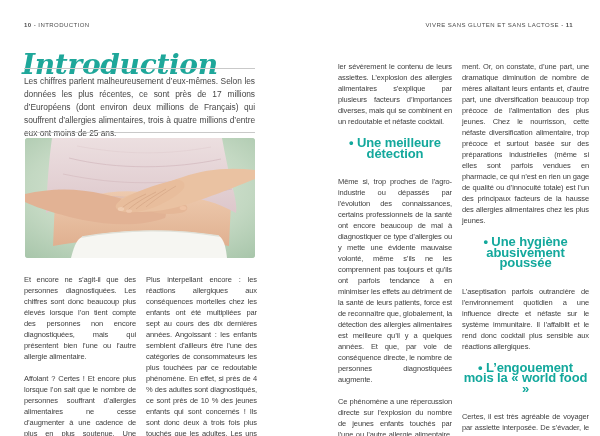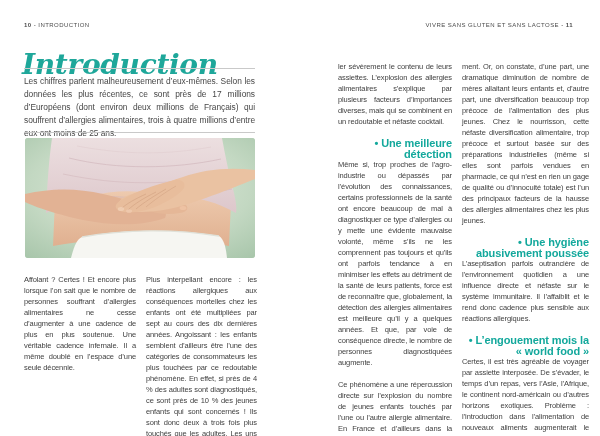--- a/index.html
+++ b/index.html
@@ -37,24 +37,24 @@
     font-size:7.5px;line-height:11px;text-align:justify;
     letter-spacing:-.12px;color:#3f3f3f;
   }
   #left-col1{position:absolute;left:24px;top:266px;width:112px;}
   #left-col2{position:absolute;left:146px;top:266px;width:111px;}
   #right-col1{position:absolute;left:338px;top:53px;width:114px;}
   #right-col2{position:absolute;left:462px;top:53px;width:127px;}
   .textcol p{margin:0;}
   .textcol p + p{margin-top:11px;}
   .textcol h4{
-    margin:11px 0 0 0;font-size:11px;line-height:10.5px;
-    color:#13a89c;font-weight:bold;text-align:right;letter-spacing:-.1px;
+    margin:11px 0 0 0;font-size:13px;line-height:10.5px;
+    color:#13a89c;font-weight:bold;text-align:center;letter-spacing:-.1px;
   }
-  .textcol h4 + p{margin-top:0;}
+  .textcol h4 + p{margin-top:17px;}
   .textcol > :first-child{margin-top:8px;}
 </style>
 </head>
 <body>
 
 <div class="running-head" id="head-left">
   <span class="rh-num">10</span><span> - INTRODUCTION</span>
 </div>
 
 <div class="running-head" id="head-right">
@@ -111,31 +111,32 @@
     <path d="M141,51 C129,58 118,65 111,71" stroke="#cf9e7e" stroke-width=".8" fill="none" opacity=".7"></path>
     <path d="M151,48 C139,55 128,63 121,69" stroke="#cf9e7e" stroke-width=".8" fill="none" opacity=".6"></path>
 
     <ellipse cx="96" cy="71" rx="3.2" ry="2" fill="#f0cdb2" opacity=".9"></ellipse>
     <ellipse cx="104" cy="73" rx="3" ry="1.8" fill="#eec9ae" opacity=".9"></ellipse>
     <ellipse cx="158" cy="70" rx="3.4" ry="2" fill="#eec3a4" opacity=".9"></ellipse>
   </svg>
 </div>
 
 <div class="textcol" id="left-col1">
+    <p>Et encore ne s’agit-il que des personnes diagnostiquées. Les chiffres sont donc beaucoup plus élevés lorsque l’on tient compte des personnes non encore diagnostiquées, mais qui présentent bien l’une ou l’autre allergie alimentaire.</p>
     <p>Affolant ? Certes ! Et encore plus lorsque l’on sait que le nombre de personnes souffrant d’allergies alimentaires ne cesse d’augmenter à une cadence de plus en plus soutenue. Une véritable cadence infernale. Il a même doublé en l’espace d’une seule décennie.</p>
   </div>
 <div class="textcol" id="left-col2">
     <p>Plus interpellant encore : les réactions allergiques aux conséquences mortelles chez les enfants ont été multipliées par sept au cours des dix dernières années. Angoissant : les enfants semblent d’ailleurs être l’une des catégories de consommateurs les plus touchées par ce redoutable phénomène. En effet, si près de 4 % des adultes sont diagnostiqués, ce sont près de 10 % des jeunes enfants qui sont concernés ! Ils sont donc deux à trois fois plus touchés que les adultes. Les uns comme les autres sont condamnés à surveiller de près leurs achats et à contrô-</p>
   </div>
 
 <div class="textcol" id="right-col1">
     <p>ler sévèrement le contenu de leurs assiettes. L’explosion des allergies alimentaires s’explique par plusieurs facteurs d’importances diverses, mais qui se combinent en un redoutable et néfaste cocktail.</p>
     <h4>• Une meilleure détection</h4>
     <p>Même si, trop proches de l’agro-industrie ou dépassés par l’évolution des connaissances, certains professionnels de la santé ont encore beaucoup de mal à diagnostiquer ce type d’allergies ou y mette une évidente mauvaise volonté, même s’ils ne les comprennent pas toujours et qu’ils ont parfois tendance à en minimiser les effets au détriment de la santé de leurs patients, force est de reconnaître que, globalement, la détection des allergies alimentaires est meilleure qu’il y a quelques années. Et que, par voie de conséquence directe, le nombre de personnes diagnostiquées augmente.</p>
     <p>Ce phénomène a une répercussion directe sur l’explosion du nombre de jeunes enfants touchés par l’une ou l’autre allergie alimentaire. En France et d’ailleurs dans la plupart des pays, l’Académie de Médecine recommande aux jeunes mamans d’allaiter leurs bébés pendant au moins quatre mois afin de les protéger contre... les manifestations allergiques, juste-</p>
   </div>
 <div class="textcol" id="right-col2">
     <p>ment. Or, on constate, d’une part, une dramatique diminution de nombre de mères allaitant leurs enfants et, d’autre part, une diversification beaucoup trop précoce de l’alimentation des plus jeunes. Chez le nourrisson, cette néfaste diversification alimentaire, trop précoce et surtout basée sur des préparations industrielles (même si elles sont parfois vendues en pharmacie, ce qui n’est en rien un gage de qualité ou d’innocuité totale) est l’un des principaux facteurs de la hausse des allergies alimentaires chez les plus jeunes.</p>
     <h4>• Une hygiène abusivement poussée</h4>
-    <p>L’aseptisation parfois outrancière de l’environnement quotidien a une influence directe et néfaste sur le système immunitaire. Il l’affaiblit et le rend donc cadence plus sensible aux réactions allergiques.</p>
+    <p>L’aseptisation parfois outrancière de l’environnement quotidien a une influence directe et néfaste sur le système immunitaire. Il l’affaiblit et le rend donc cocktail plus sensible aux réactions allergiques.</p>
     <h4>• L’engouement mois la « world food »</h4>
     <p>Certes, il est très agréable de voyager par assiette interposée. De s’évader, le temps d’un repas, vers l’Asie, l’Afrique, le continent nord-américain ou d’autres horizons exotiques. Problème : l’introduction dans l’alimentation de nouveaux aliments augmenterait le risque de réaction allergique. Parmi eux, on parle principalement des épices (le curry, le paprika...), des condiments</p>
   </div>
 
 </body></html>

